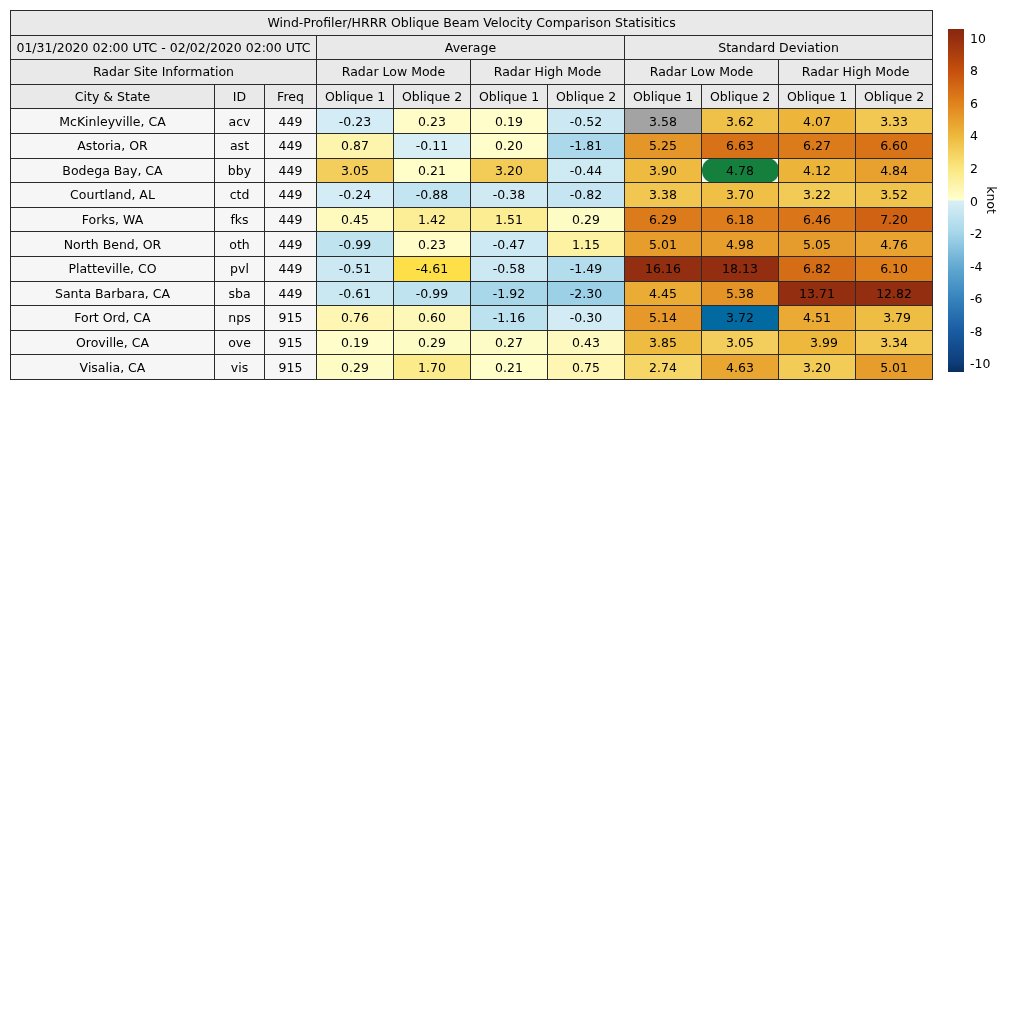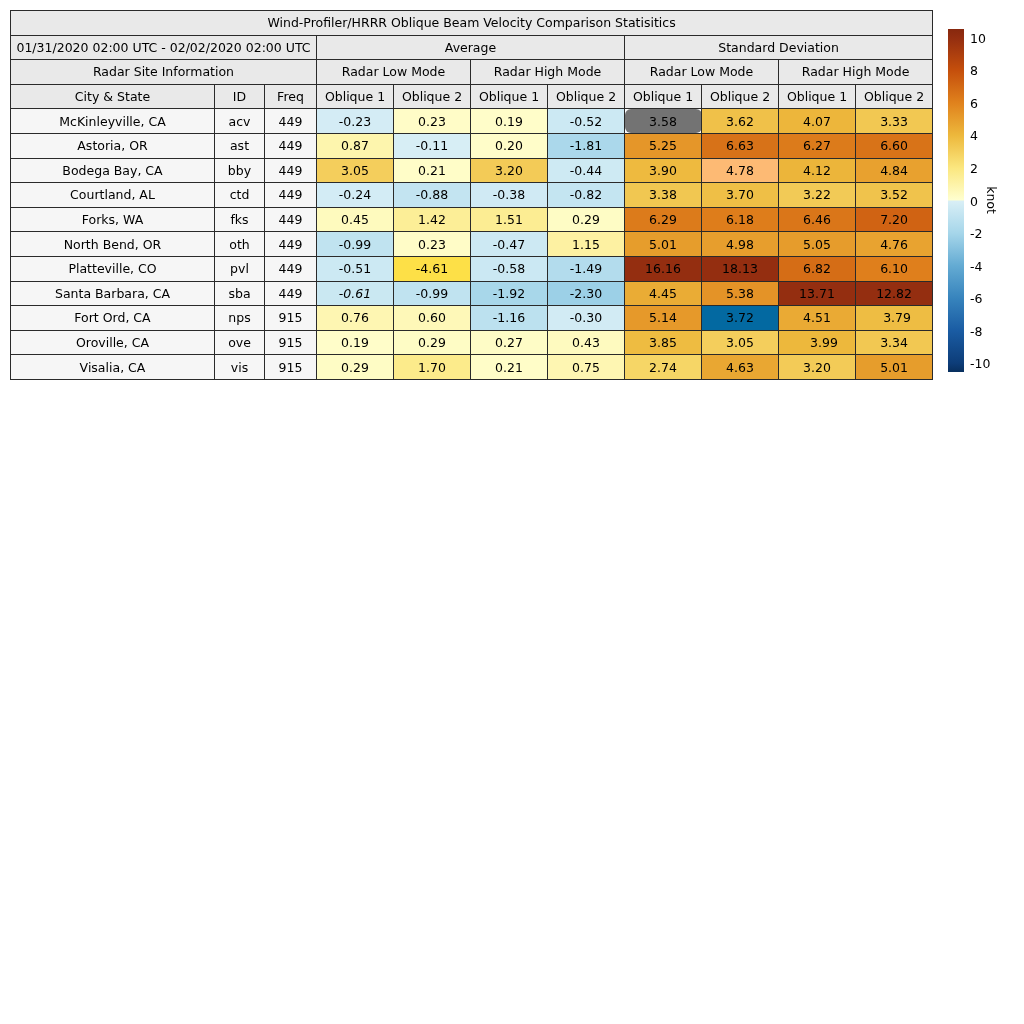--- a/index.html
+++ b/index.html
@@ -85,21 +85,21 @@
     </thead>
     <tbody>
         <tr>
           <td class="label-cell">McKinleyville, CA</td>
           <td class="label-cell">acv</td>
           <td class="label-cell">449</td>
           <td style="background: rgb(212, 236, 245);">-0.23</td>
           <td style="background: rgb(255, 252, 199);">0.23</td>
           <td style="background: rgb(255, 253, 201);">0.19</td>
           <td style="background: rgb(204, 233, 243);">-0.52</td>
-          <td style="background: #737373; border-radius: 6px;">3.58</td>
+          <td style="background: #a3a3a3;">3.58</td>
           <td style="background: rgb(240, 193, 73);">3.62</td>
           <td style="background: rgb(237, 182, 59);">4.07</td>
           <td style="background: rgb(242, 200, 82);">3.33</td>
         </tr>
         <tr>
           <td class="label-cell">Astoria, OR</td>
           <td class="label-cell">ast</td>
           <td class="label-cell">449</td>
           <td style="background: rgb(253, 245, 173);">0.87</td>
           <td style="background: rgb(215, 238, 245);">-0.11</td>
@@ -112,21 +112,21 @@
         </tr>
         <tr>
           <td class="label-cell">Bodega Bay, CA</td>
           <td class="label-cell">bby</td>
           <td class="label-cell">449</td>
           <td style="background: rgb(244, 206, 92);">3.05</td>
           <td style="background: rgb(255, 253, 200);">0.21</td>
           <td style="background: rgb(243, 203, 87);">3.20</td>
           <td style="background: rgb(206, 234, 243);">-0.44</td>
           <td style="background: rgb(238, 186, 63);">3.90</td>
-          <td style="background: #fdba74;">4.78</td>
+          <td style="background: #15803d; border-radius: 12px;">4.78</td>
           <td style="background: rgb(236, 181, 58);">4.12</td>
           <td style="background: rgb(232, 161, 47);">4.84</td>
         </tr>
         <tr>
           <td class="label-cell">Courtland, AL</td>
           <td class="label-cell">ctd</td>
           <td class="label-cell">449</td>
           <td style="background: rgb(211, 236, 245);">-0.24</td>
           <td style="background: rgb(195, 228, 241);">-0.88</td>
           <td style="background: rgb(208, 234, 244); margin-left: 16px;">-0.38</td>
@@ -172,21 +172,21 @@
           <td style="background: rgb(179, 220, 237);">-1.49</td>
           <td style="background: rgb(148, 46, 16);">16.16</td>
           <td style="background: rgb(148, 46, 16);">18.13</td>
           <td style="background: rgb(213, 109, 22);">6.82</td>
           <td style="background: rgb(223, 127, 28);">6.10</td>
         </tr>
         <tr>
           <td class="label-cell">Santa Barbara, CA</td>
           <td class="label-cell">sba</td>
           <td class="label-cell">449</td>
-          <td style="background: rgb(202, 232, 242); font-style: italic;">-0.61</td>
+          <td style="background: rgb(202, 232, 242);">-0.61</td>
           <td style="background: rgb(192, 227, 240);">-0.99</td>
           <td style="background: rgb(168, 215, 234);">-1.92</td>
           <td style="background: rgb(156, 208, 231);">-2.30</td>
           <td style="background: rgb(234, 172, 53);">4.45</td>
           <td style="background: rgb(228, 147, 39);">5.38</td>
           <td style="background: rgb(148, 46, 16);">13.71</td>
           <td style="background: rgb(148, 46, 16);">12.82</td>
         </tr>
         <tr>
           <td class="label-cell">Fort Ord, CA</td>

